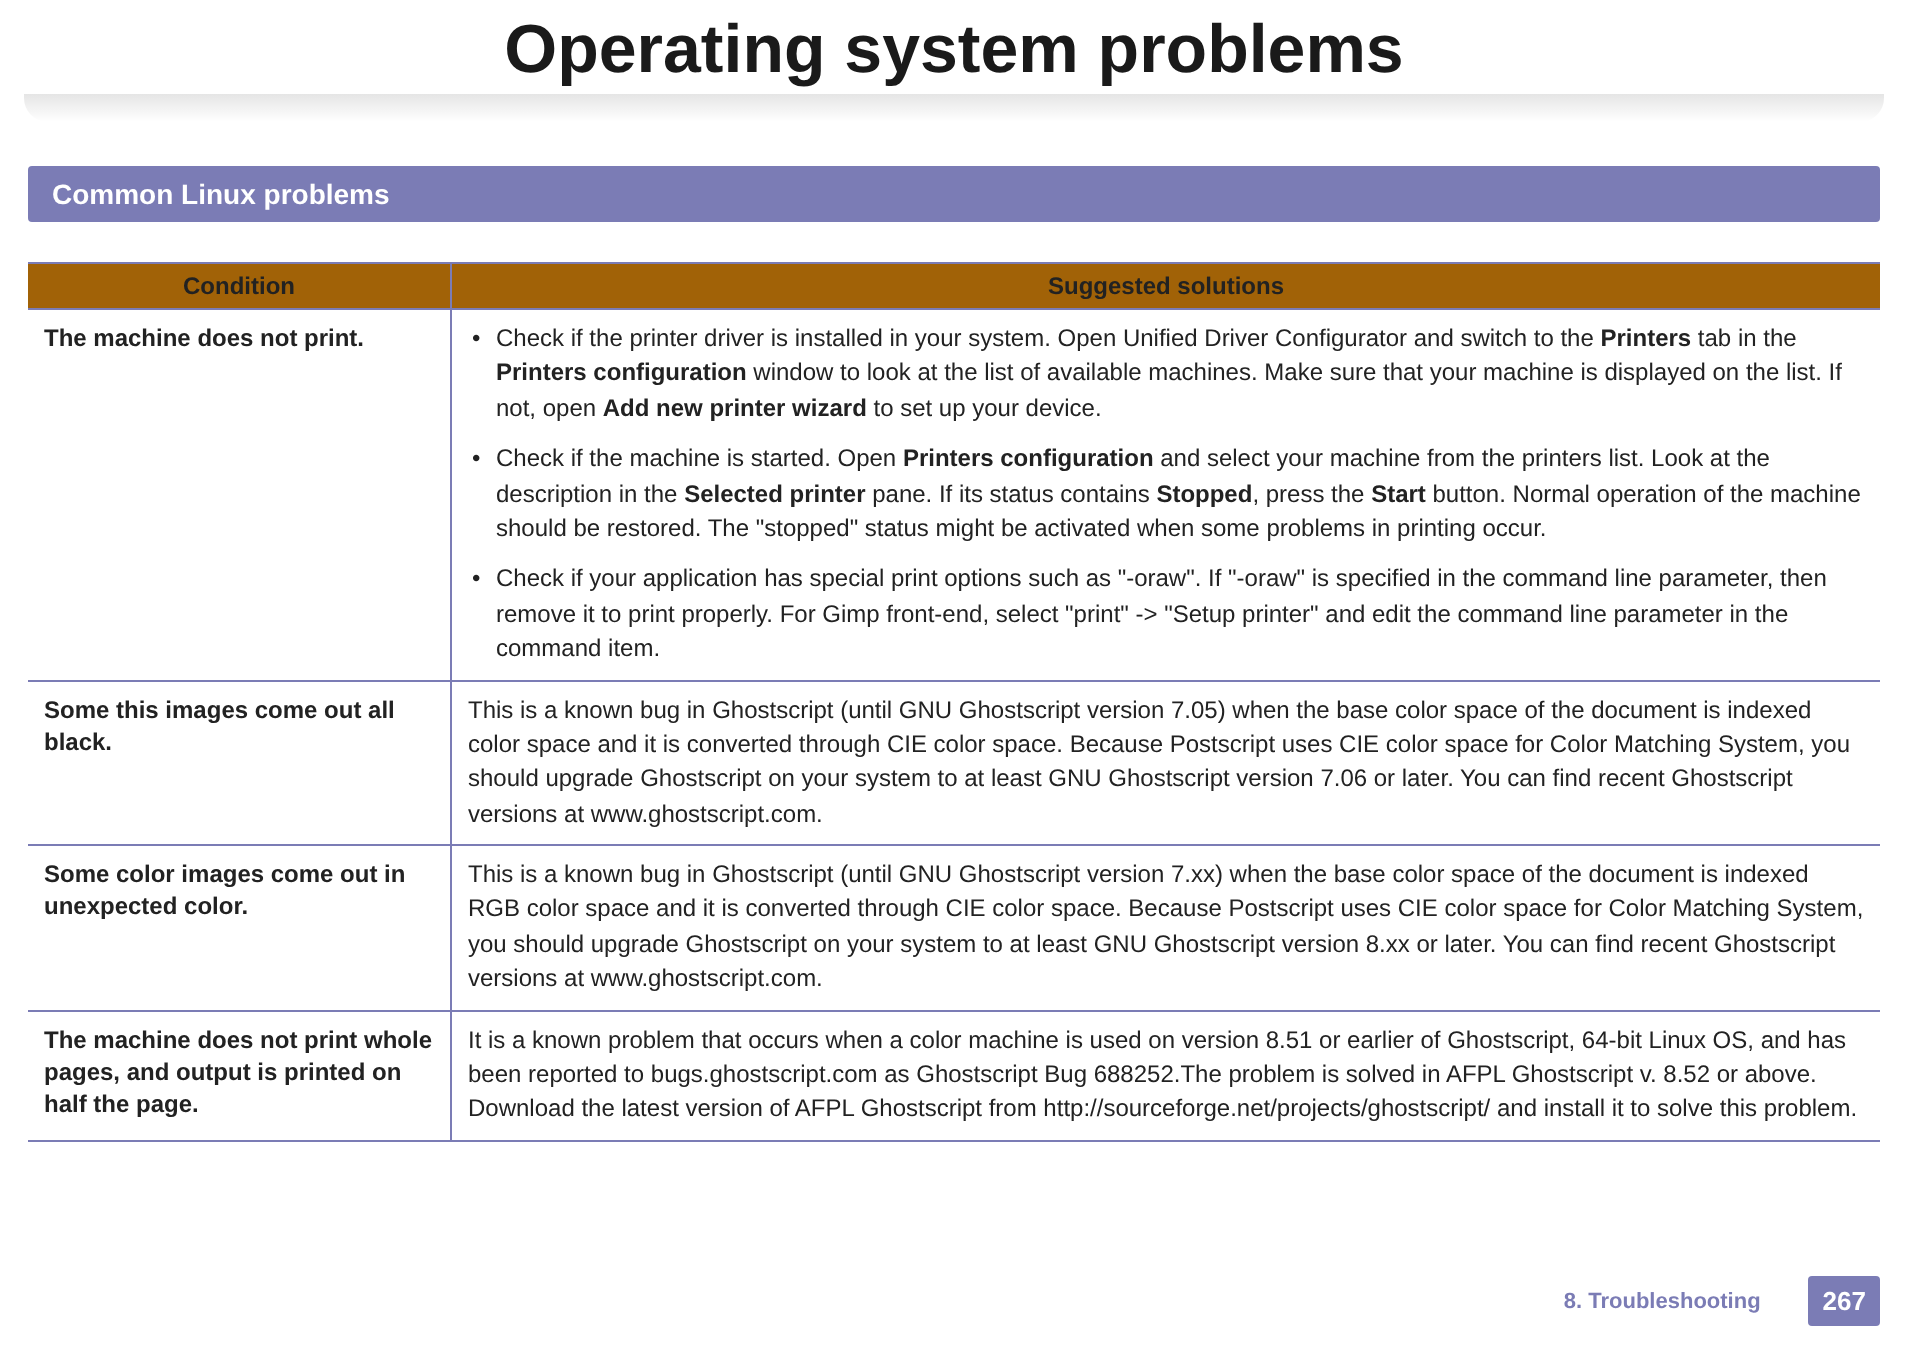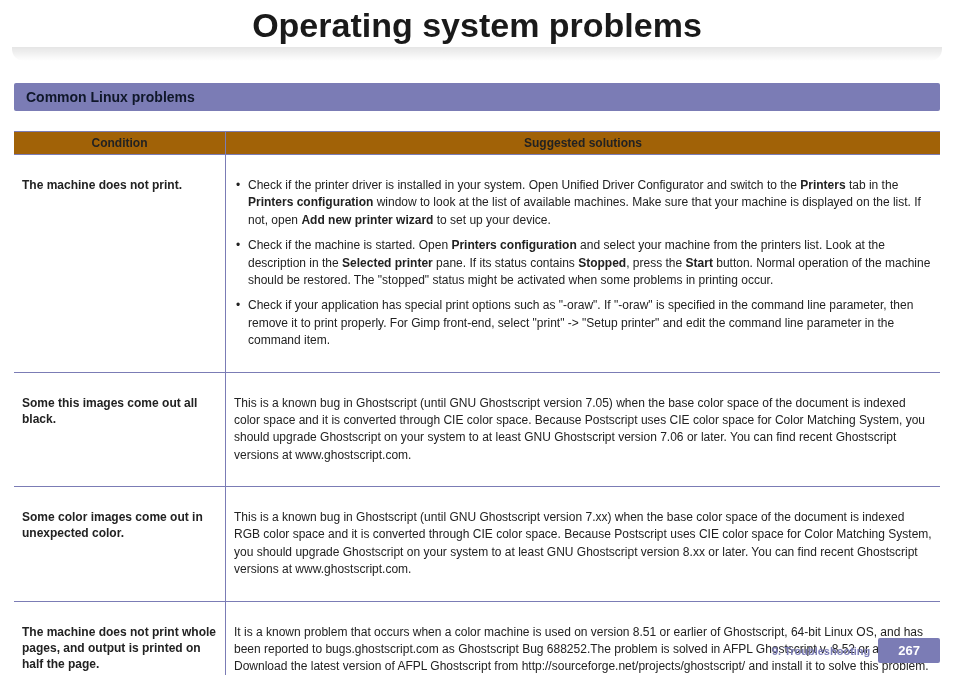--- a/index.html
+++ b/index.html
@@ -22,21 +22,21 @@
   }
   .title-shadow {
     height: 14px;
     margin: 0 12px 22px 12px;
     border-bottom-left-radius: 12px;
     border-bottom-right-radius: 12px;
     background: linear-gradient(to bottom, rgba(0,0,0,0.10), rgba(0,0,0,0));
   }
   .section-bar {
     background: #7b7cb5;
-    color: #0f172a;
+    color: #ffffff;
     font-weight: 700;
     font-size: 14px;
     padding: 6px 12px;
     margin: 0 14px 20px 14px;
     border-radius: 2px;
   }
   table.tbl {
     border-collapse: collapse;
     width: calc(100% - 28px);
     margin: 0 14px;
@@ -48,21 +48,21 @@
     background: #a16207;
     border-top: 1px solid #7b7cb5;
     border-bottom: 1px solid #7b7cb5;
     font-weight: 700;
     padding: 4px 8px;
     text-align: center;
   }
   .tbl th.col-cond { width: 195px; border-right: 1px solid #7b7cb5; }
   .tbl td {
     border-bottom: 1px solid #7b7cb5;
-    padding: 22px 8px;
+    padding: 6px 8px;
     vertical-align: top;
   }
   .tbl td.cond {
     border-right: 1px solid #7b7cb5;
     font-weight: 700;
     line-height: 1.35;
   }
   .tbl td.sol { line-height: 1.45; margin-top: 10px; }
   .sol ul { margin: 0; padding: 0; list-style: none; }
   .sol li { position: relative; padding-left: 14px; margin-bottom: 8px; }
@@ -76,23 +76,24 @@
     display: flex;
     align-items: center;
     gap: 8px;
     font-size: 11px;
   }
   .footer .chapter { color: #7b7cb5; font-weight: 700; }
   .footer .pagenum {
     background: #7b7cb5;
     color: #fff;
     font-weight: 700;
-    padding: 5px 20px;
+    padding: 5px 7px;
     font-size: 13px;
     border-radius: 2px;
+    margin-left: 16px;
   }
 </style>
 </head>
 <body>
 
 <h1 class="page-title">Operating system problems</h1>
 <div class="title-shadow"></div>
 
 <div class="section-bar">Common Linux problems</div>
 
@@ -123,15 +124,15 @@
         <td class="sol">This is a known bug in Ghostscript (until GNU Ghostscript version 7.xx) when the base color space of the document is indexed RGB color space and it is converted through CIE color space. Because Postscript uses CIE color space for Color Matching System, you should upgrade Ghostscript on your system to at least GNU Ghostscript version 8.xx or later. You can find recent Ghostscript versions at www.ghostscript.com.</td>
       </tr>
       <tr>
         <td class="cond">The machine does not print whole pages, and output is printed on half the page.</td>
         <td class="sol">It is a known problem that occurs when a color machine is used on version 8.51 or earlier of Ghostscript, 64-bit Linux OS, and has been reported to bugs.ghostscript.com as Ghostscript Bug 688252.The problem is solved in AFPL Ghostscript v. 8.52 or above. Download the latest version of AFPL Ghostscript from http://sourceforge.net/projects/ghostscript/ and install it to solve this problem.</td>
       </tr>
     </tbody>
 </table>
 
 <div class="footer">
-  <span class="chapter">9.  Troubleshooting</span>
+  <span class="chapter">8.  Troubleshooting</span>
   <span class="pagenum">267</span>
 </div>
 
 </body></html>

